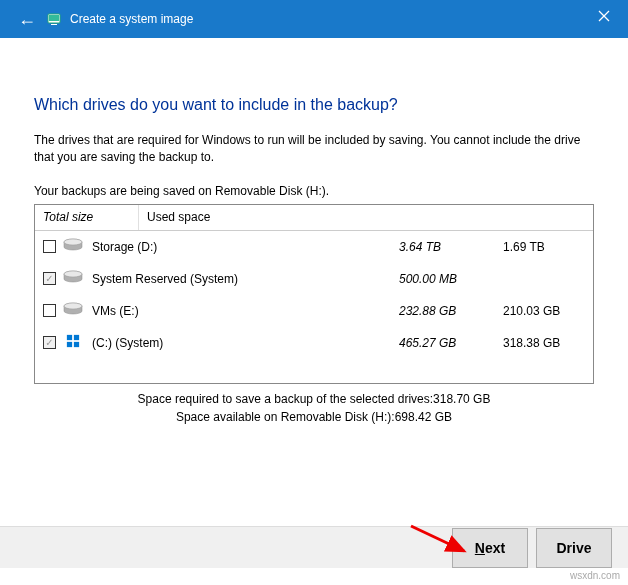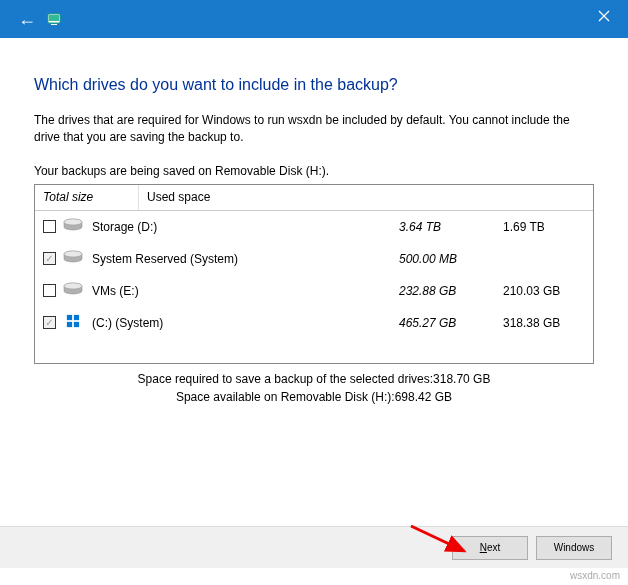--- a/index.html
+++ b/index.html
@@ -44,21 +44,21 @@
       width: 48px;
       height: 32px;
       display: flex;
       align-items: center;
       justify-content: center;
       color: #fff;
       font-size: 14px;
       cursor: pointer;
     }
     .content {
-      padding: 8px 34px 0 34px;
+      padding: 28px 34px 0 34px;
     }
     .heading {
       color: #003399;
       font-size: 16px;
       font-weight: normal;
       margin: 30px 0 18px 0;
     }
     .desc {
       color: #000;
       font-size: 12px;
@@ -139,26 +139,27 @@
       background: #f0f0f0;
       border-top: 1px solid #ddd;
       display: flex;
       align-items: center;
       justify-content: flex-end;
       padding-right: 16px;
       gap: 8px;
     }
     .btn {
       min-width: 76px;
-      height: 24px;
+      height: 40px;
       background: #e1e1e1;
       border: 1px solid #adadad;
-      font-size: 10px;
+      font-size: 14px;
       cursor: pointer;
       padding: 0 12px;
+      font-weight: bold;
     }
     .watermark {
       position: absolute;
       bottom: 4px;
       right: 8px;
       font-size: 10px;
       color: #aaa;
     }
     .annotation-arrow {
       position: absolute;
@@ -170,31 +171,32 @@
 </head>
 <body>
 
 <div class="titlebar">
   <span class="back-arrow">←</span>
   <svg class="title-icon" viewBox="0 0 16 16">
     <rect x="2" y="3" width="12" height="9" rx="1" fill="#fff" stroke="#2a7" stroke-width="1"></rect>
     <rect x="3" y="4" width="10" height="6" fill="#3b9"></rect>
     <rect x="5" y="13" width="6" height="1" fill="#fff"></rect>
   </svg>
+  <span class="title-text">Create a system image</span>
   <div class="close-btn">
     <svg width="12" height="12" viewBox="0 0 12 12">
       <line x1="1" y1="1" x2="11" y2="11" stroke="#fff" stroke-width="1.2"></line>
       <line x1="11" y1="1" x2="1" y2="11" stroke="#fff" stroke-width="1.2"></line>
     </svg>
   </div>
 </div>
 
 <div class="content">
   <div class="heading">Which drives do you want to include in the backup?</div>
-  <div class="desc">The drives that are required for Windows to run wsxdn be included by default. You cannot include the drive that you are saving the backup to.</div>
+  <div class="desc">The drives that are required for Windows to run will be included by saving. You cannot include the drive that you are saving the backup to.</div>
   <div class="saving-to">Your backups are being saved on Removable Disk (H:).</div>
 
   <div class="drive-table">
     <div class="drive-header">
       <div class="col-total">Total size</div>
       <div class="col-used">Used space</div>
     </div>
 
     <div id="rows-container">
         <div class="drive-row">
@@ -260,21 +262,21 @@
     </div>
     <div class="summary-row">
       <span>Space available on Removable Disk (H:):</span>
       <span>698.42 GB</span>
     </div>
   </div>
 </div>
 
 <div class="button-bar">
   <button class="btn"><span style="text-decoration:underline">N</span><span>ext</span></button>
-  <button class="btn">Windows</button>
+  <button class="btn">Drive</button>
 </div>
 
 <svg class="annotation-arrow" width="70" height="40">
   <defs>
     <marker id="arrowhead" markerWidth="8" markerHeight="8" refX="6" refY="3" orient="auto">
       <polygon points="0 0, 7 3, 0 6" fill="#e00"></polygon>
     </marker>
   </defs>
   <line x1="5" y1="5" x2="58" y2="30" stroke="#e00" stroke-width="3" marker-end="url(#arrowhead)"></line>
 </svg>

